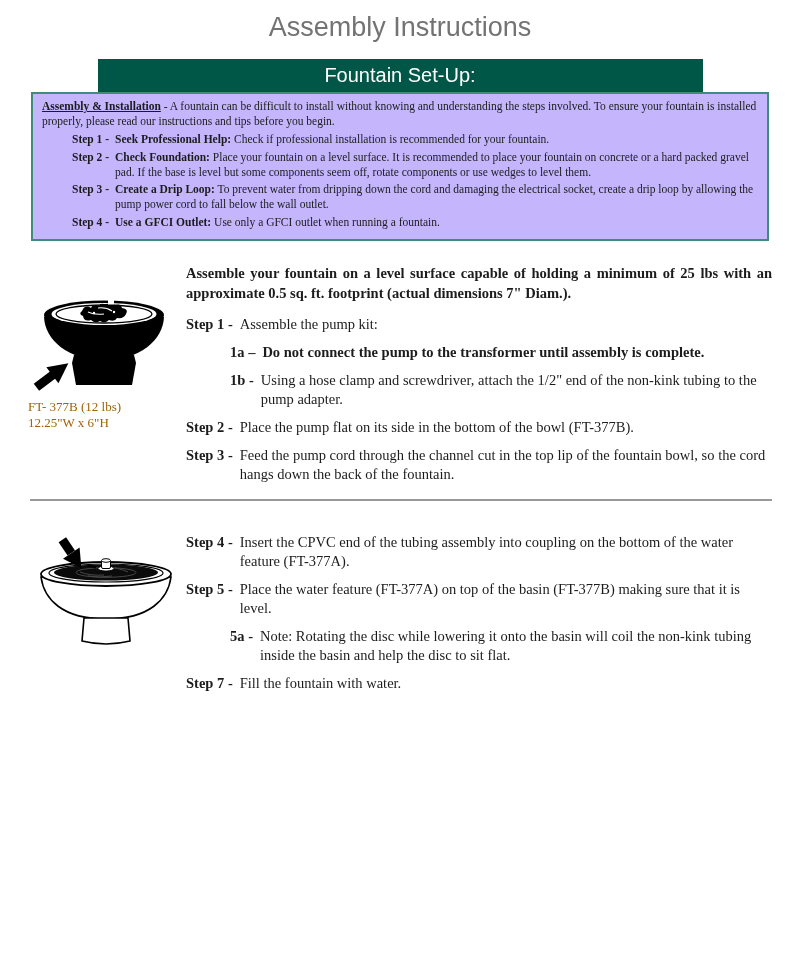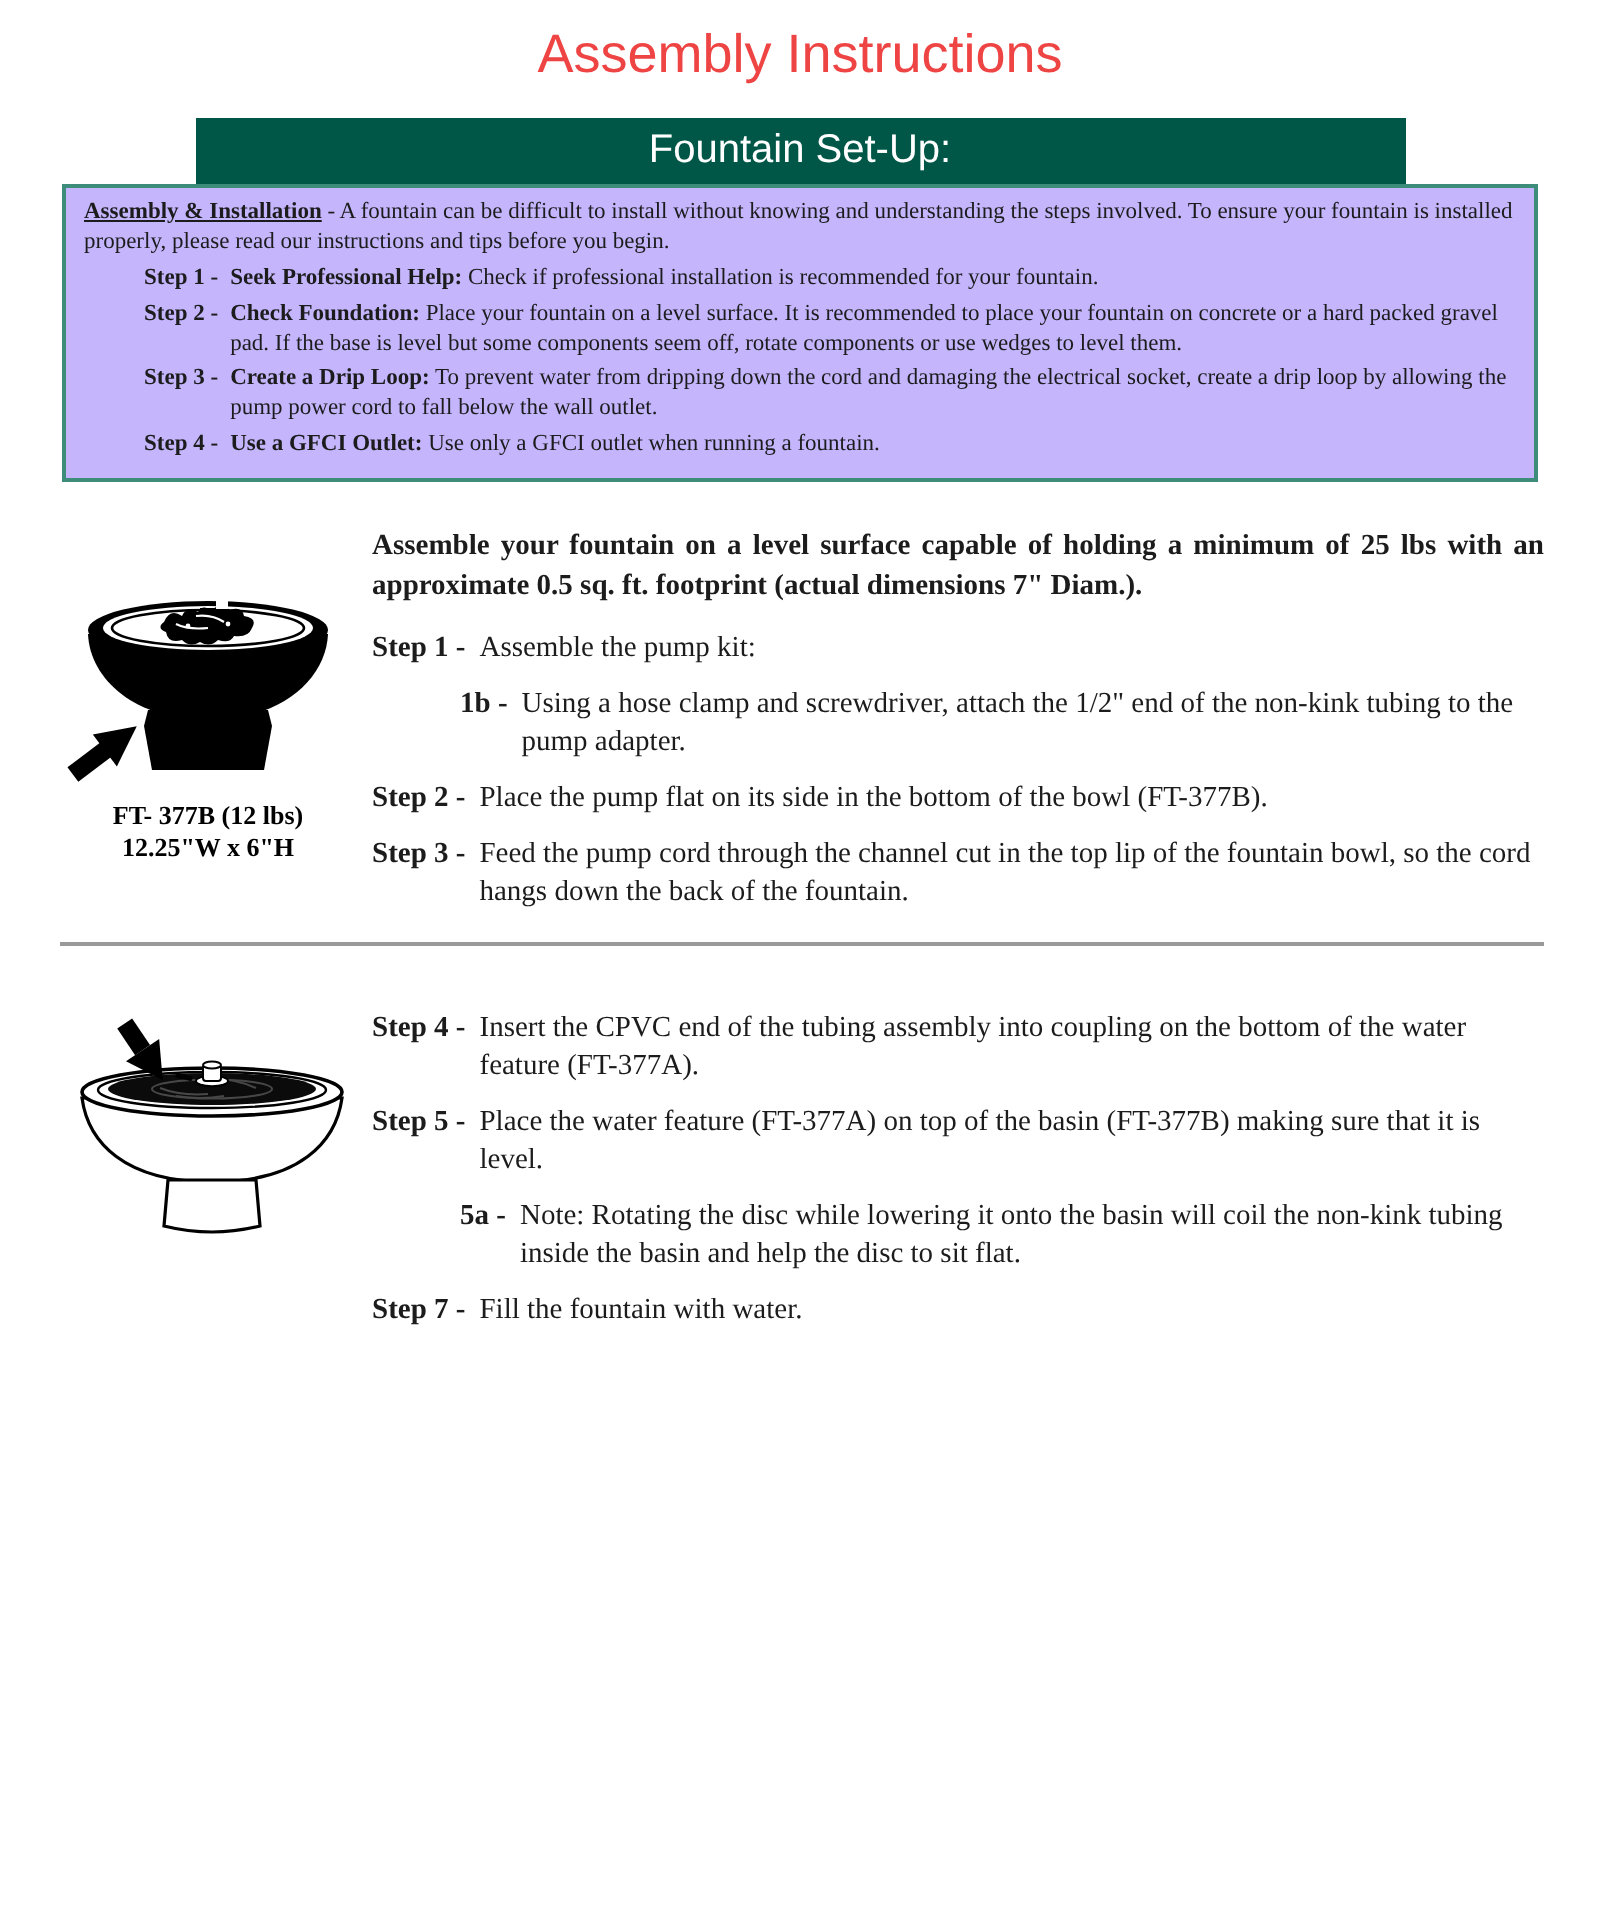--- a/index.html
+++ b/index.html
@@ -14,21 +14,21 @@
     font-family:"Liberation Serif", serif;color:#1c1c1c;
   }
   
   header{text-align:center;padding-top:10px;}
   h1{
     margin:0;font-family:"Liberation Sans", sans-serif;
     font-size:30px;font-weight:700;letter-spacing:-.5px;color:#0d0d0d;
   }
   .subtitle{
     font-family:"Liberation Sans", sans-serif;
-    font-size:27px;font-weight:400;margin-top:2px;color:#ef4444;
+    font-size:27px;font-weight:400;margin-top:2px;color:#737373;
   }
   
   .green-bar{
     width:605px;margin:16px auto 0;height:33px;line-height:33px;
     background:var(--header-green,#015747);color:#fff;text-align:center;
     font-family:"Liberation Sans", sans-serif;font-size:20px;font-weight:400;
   }
   .setup-box{
     width:738px;margin:0 auto;border:2px solid var(--box-border,#3d8d7a);
     background:#c4b5fd;padding:5px 4px 7px 9px;
@@ -36,21 +36,21 @@
   }
   .box-intro{margin:0 0 3px 0;}
   .intro-label{font-weight:700;text-decoration:underline;}
   .bstep{display:flex;gap:6px;margin:0 0 2.5px 30px;}
   .bslabel{font-weight:700;white-space:nowrap;}
   .bstext{flex:1;}
   .bstext b{font-weight:700;text-align:center;}
   
   .section{display:grid;grid-template-columns:186px 1fr;padding-right:28px;}
   .figcol{padding-left:28px;}
-  .figcap{width:152px;text-align:center;font-size:13px;line-height:16px;margin-top:4px;color:#000000;font-weight:bold;}
+  .figcap{width:152px;text-align:left;font-size:13px;line-height:16px;margin-top:4px;color:#a16207;}
   .fig1{margin-top:54px;}
   .fig2{margin-top:26px;}
   .stepcol{padding-top:22px;}
   .intro{
     font-weight:700;font-size:14.5px;line-height:20px;margin:0 0 12px 0;text-align:justify;
   }
   .step{display:flex;gap:7px;margin-bottom:9px;font-size:14.5px;line-height:19px;}
   .slabel{font-weight:700;white-space:nowrap;}
   .stext{flex:1;}
   .sub{margin-left:44px;}
@@ -118,20 +118,24 @@
     </div>
   </div>
 
   <div class="stepcol">
     <p class="intro">Assemble your fountain on a level surface capable of holding a minimum of 25 lbs with an approximate 0.5 sq. ft. footprint (actual dimensions 7" Diam.).</p>
 
     <div class="step">
       <span class="slabel">Step 1 -</span>
       <span class="stext">Assemble the pump kit:</span>
     </div>
+    <div class="step sub allbold">
+      <span class="slabel">1a –</span>
+      <span class="stext">Do not connect the pump to the transformer until assembly is complete.</span>
+    </div>
     <div class="step sub">
       <span class="slabel">1b -</span>
       <span class="stext">Using a hose clamp and screwdriver, attach the 1/2" end of the non-kink tubing to the pump adapter.</span>
     </div>
     <div class="step">
       <span class="slabel">Step 2 -</span>
       <span class="stext">Place the pump flat on its side in the bottom of the bowl (FT-377B).</span>
     </div>
     <div class="step">
       <span class="slabel">Step 3 -</span>

